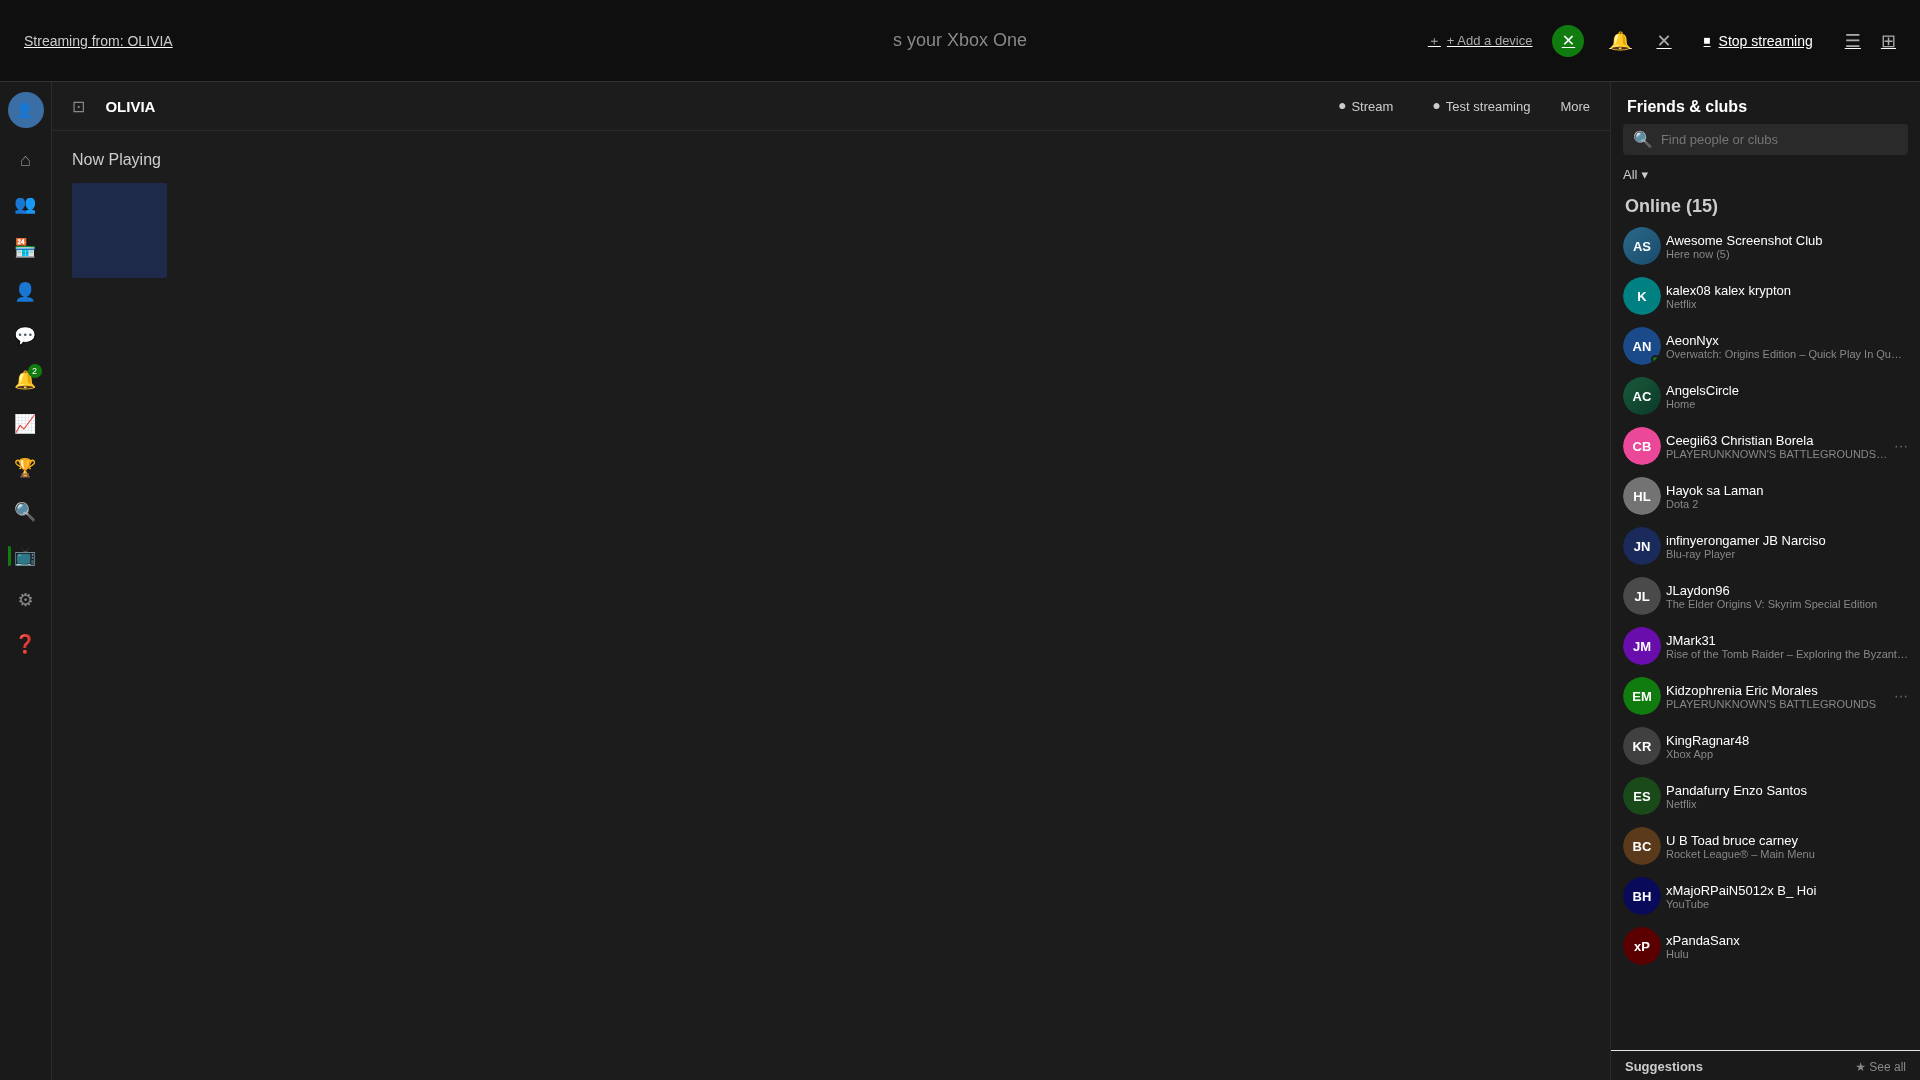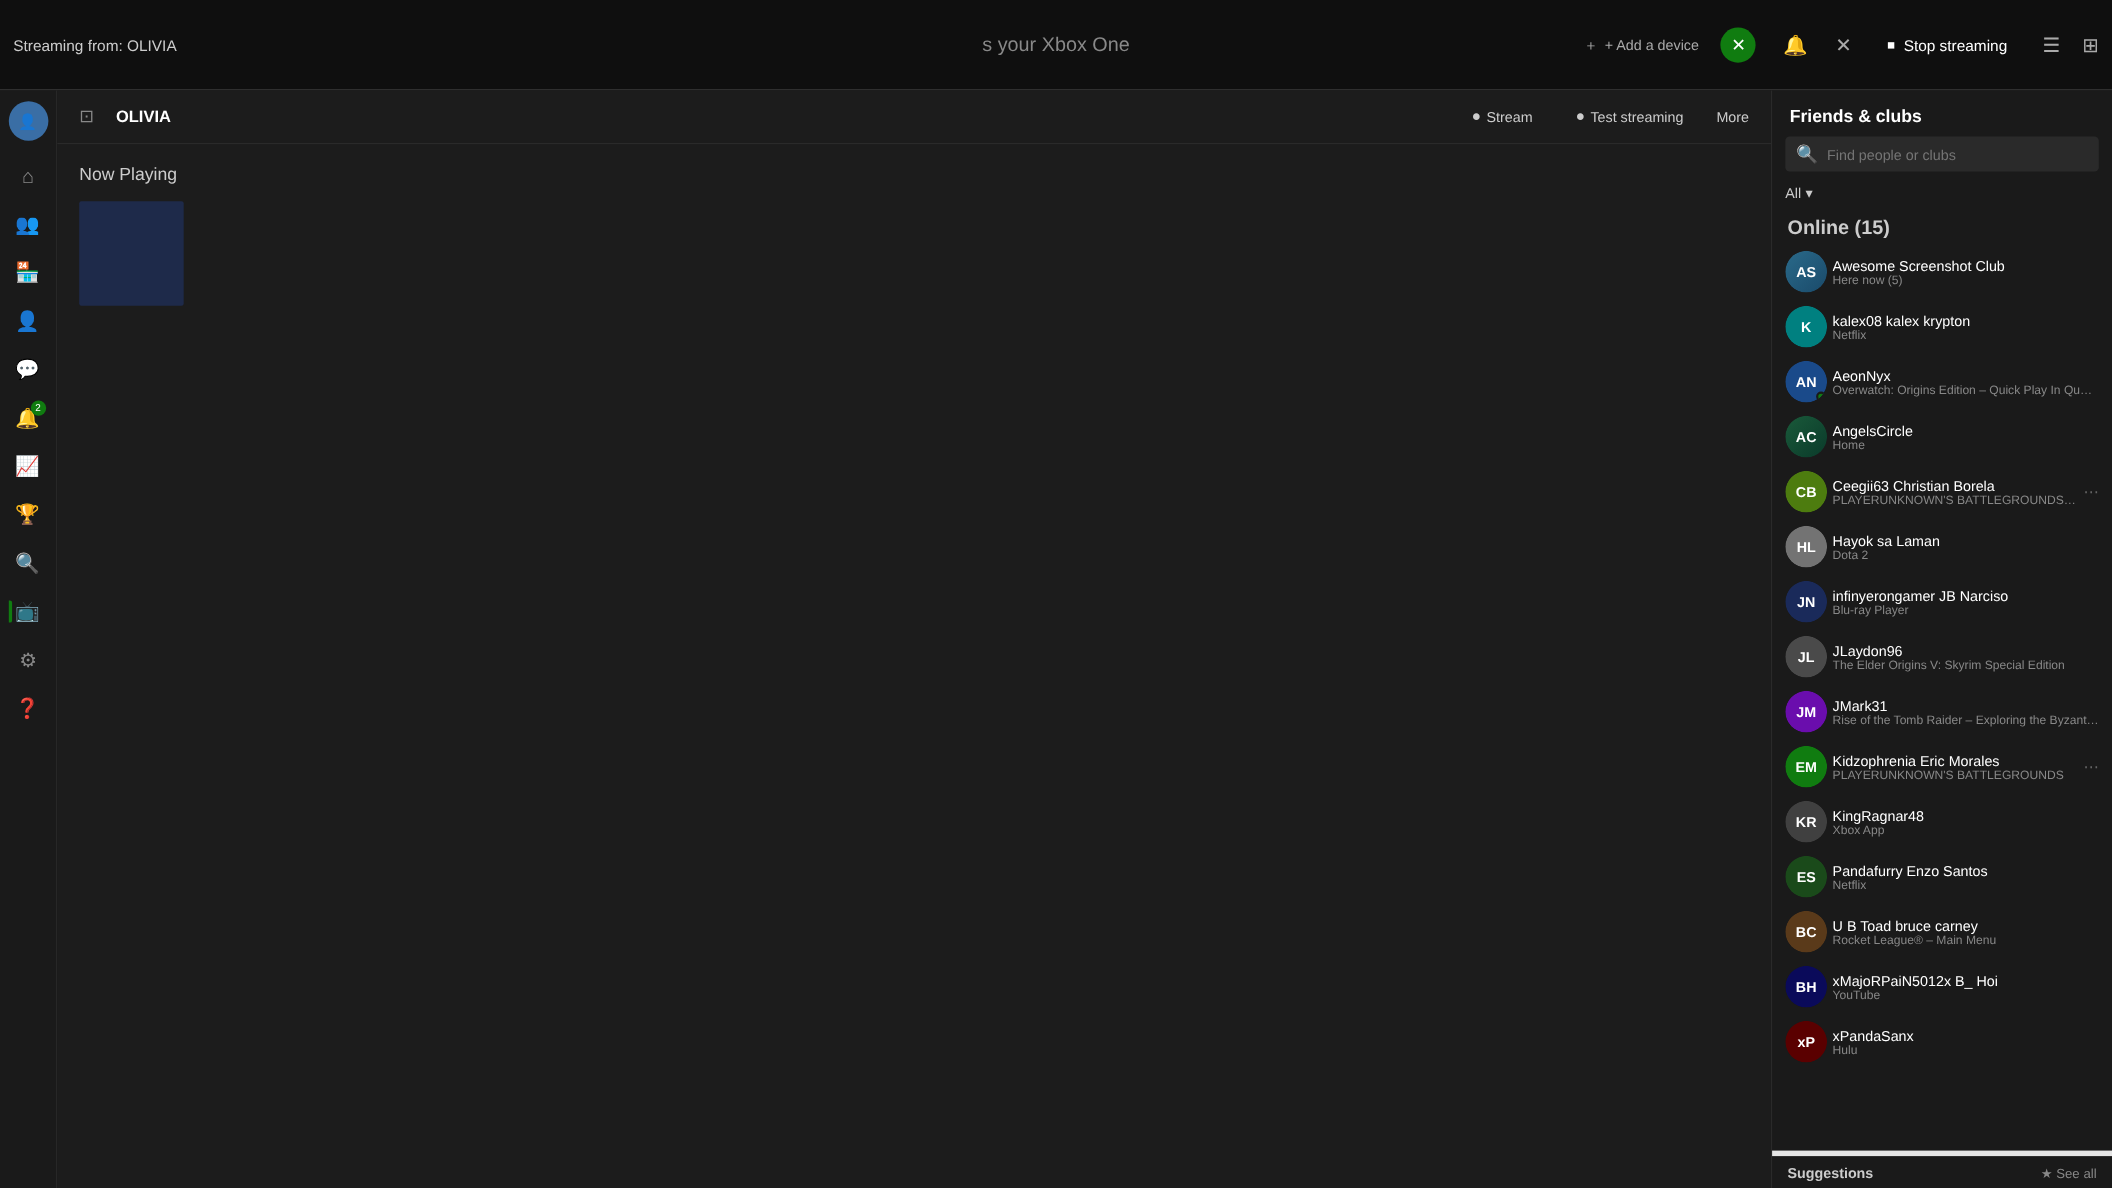--- a/index.html
+++ b/index.html
@@ -13,24 +13,25 @@
       display: flex;
       flex-direction: column;
     }
 
     
     .top-bar {
       height: 82px;
       background: #0f0f0f;
       display: flex;
       align-items: center;
-      padding: 0 12px;
+      padding: 0 24px;
       border-bottom: 1px solid #333;
       flex-shrink: 0;
       position: relative;
+      text-decoration: underline;
     }
     .streaming-label {
       font-size: 14px;
       color: #ccc;
       margin-right: auto;
     }
     .top-bar-center {
       position: absolute;
       left: 50%;
       transform: translateX(-50%);
@@ -372,41 +373,41 @@
     }
     .friend-action-icon {
       color: #666;
       font-size: 14px;
     }
     .suggestions-bar {
       padding: 8px 14px 6px;
       display: flex;
       align-items: center;
       justify-content: space-between;
-      border-top: 5px solid #e5e5e5;
+      border-top: 1px solid #e5e5e5;
     }
     .suggestions-label {
       font-size: 13px;
       color: #ccc;
       font-weight: 600;
     }
     .see-all-btn {
       background: none;
       border: none;
       color: #888;
       font-size: 12px;
       cursor: pointer;
     }
 
     
     .av-green { background: #107c10; }
     .av-teal { background: #008080; }
     .av-blue { background: #1a4a8a; }
     .av-purple { background: #6a0dad; }
-    .av-red { background: #4d7c0f; }
+    .av-red { background: #ec4899; }
     .av-orange { background: #737373; }
     .av-darkblue { background: #1a2a5a; }
     .av-gray { background: #4a4a4a; }
     .av-gold { background: #404040; }
     .av-darkgreen { background: #1a4a1a; }
     .av-brown { background: #5a3a1a; }
     .av-navy { background: #0a0a5a; }
     .av-maroon { background: #5a0000; }
     .av-avatar { 
       width: 38px; height: 38px; border-radius: 50%;

